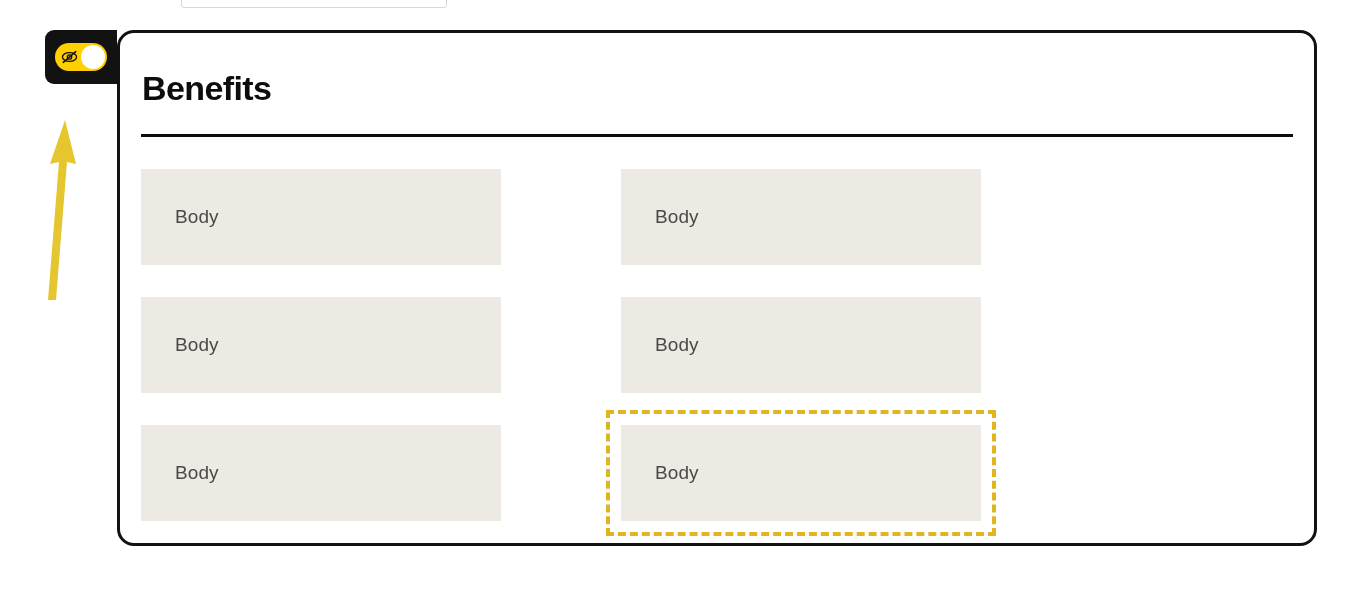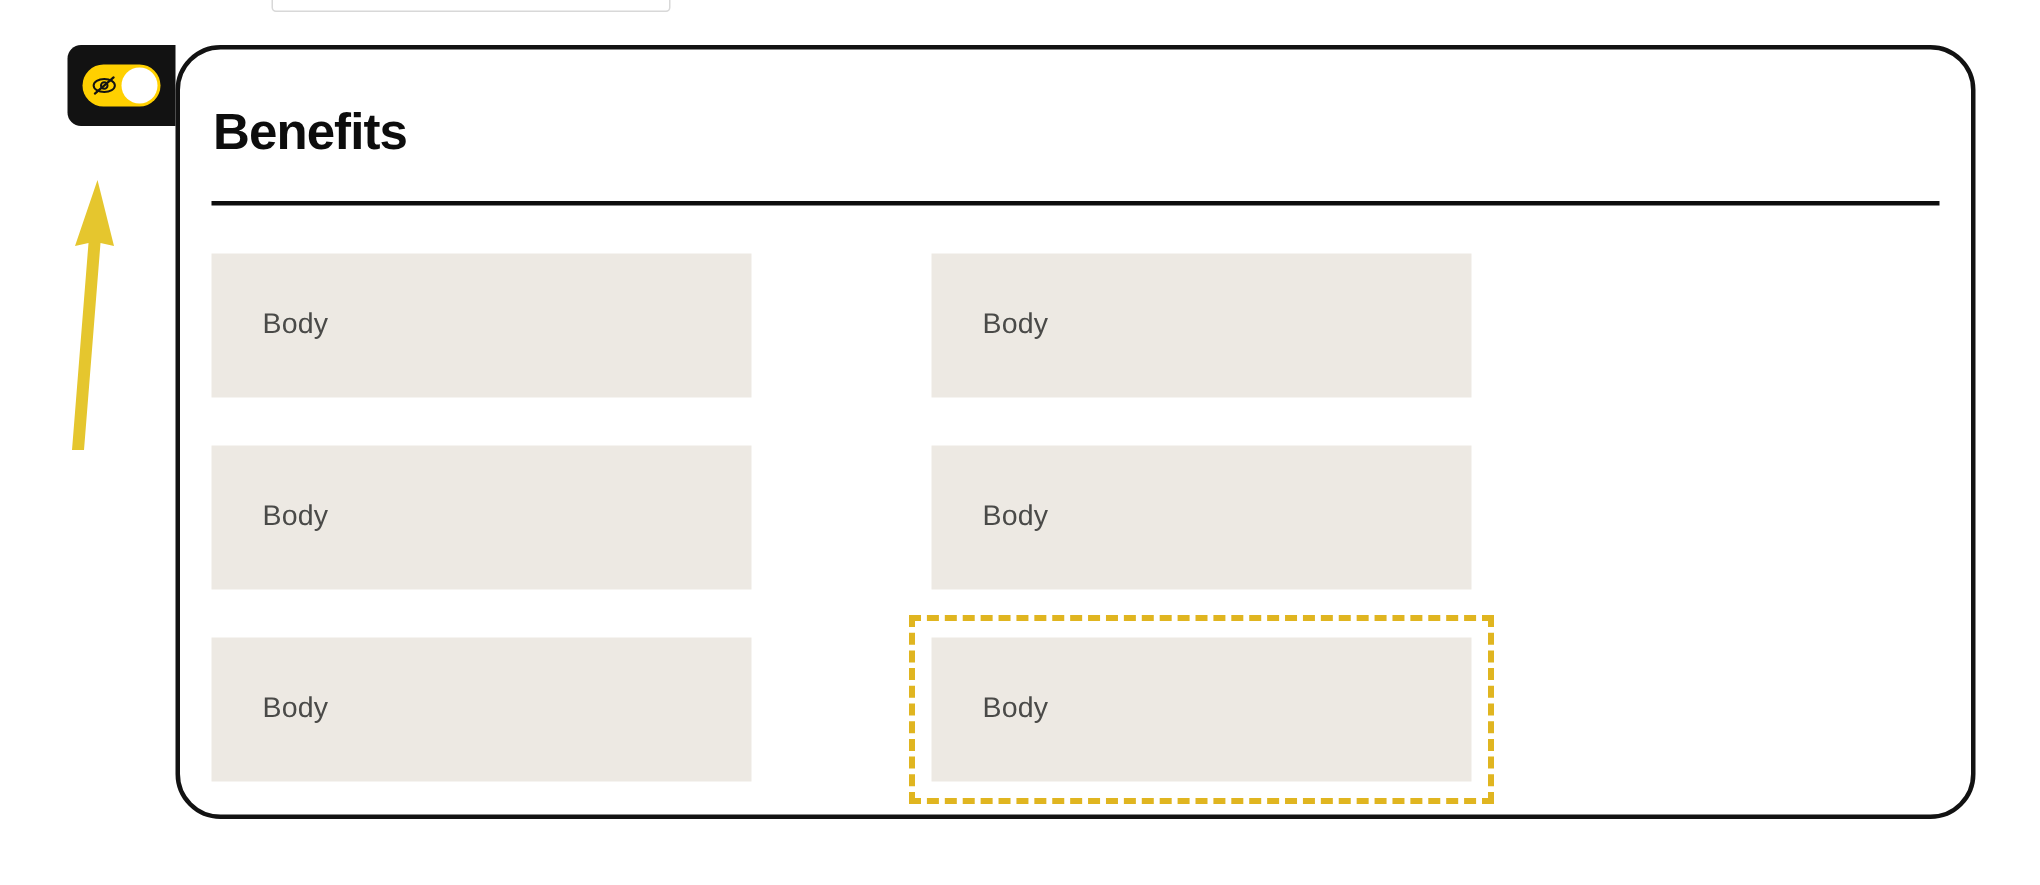--- a/index.html
+++ b/index.html
@@ -32,21 +32,21 @@
 
   
   .card {
     position: absolute;
     left: 117px;
     top: 30px;
     width: 1200px;
     height: 516px;
     background: #ffffff;
     border: 3px solid #121212;
-    border-radius: 30px;
+    border-radius: 17px;
     box-sizing: border-box;
   }
 
   .card-inner {
     position: absolute;
     left: 21px;
     top: 38px;
     right: 24px;
     bottom: 0;
   }

